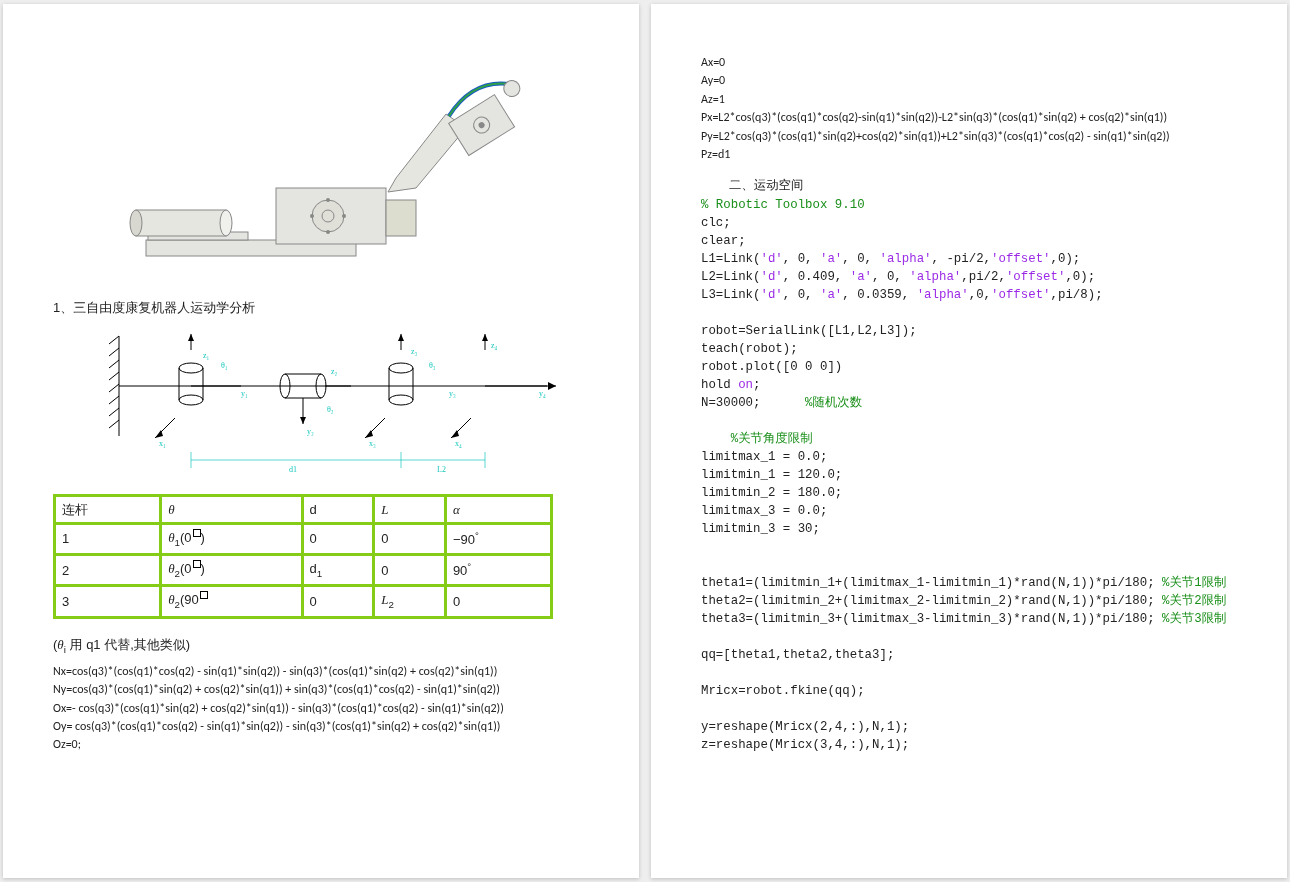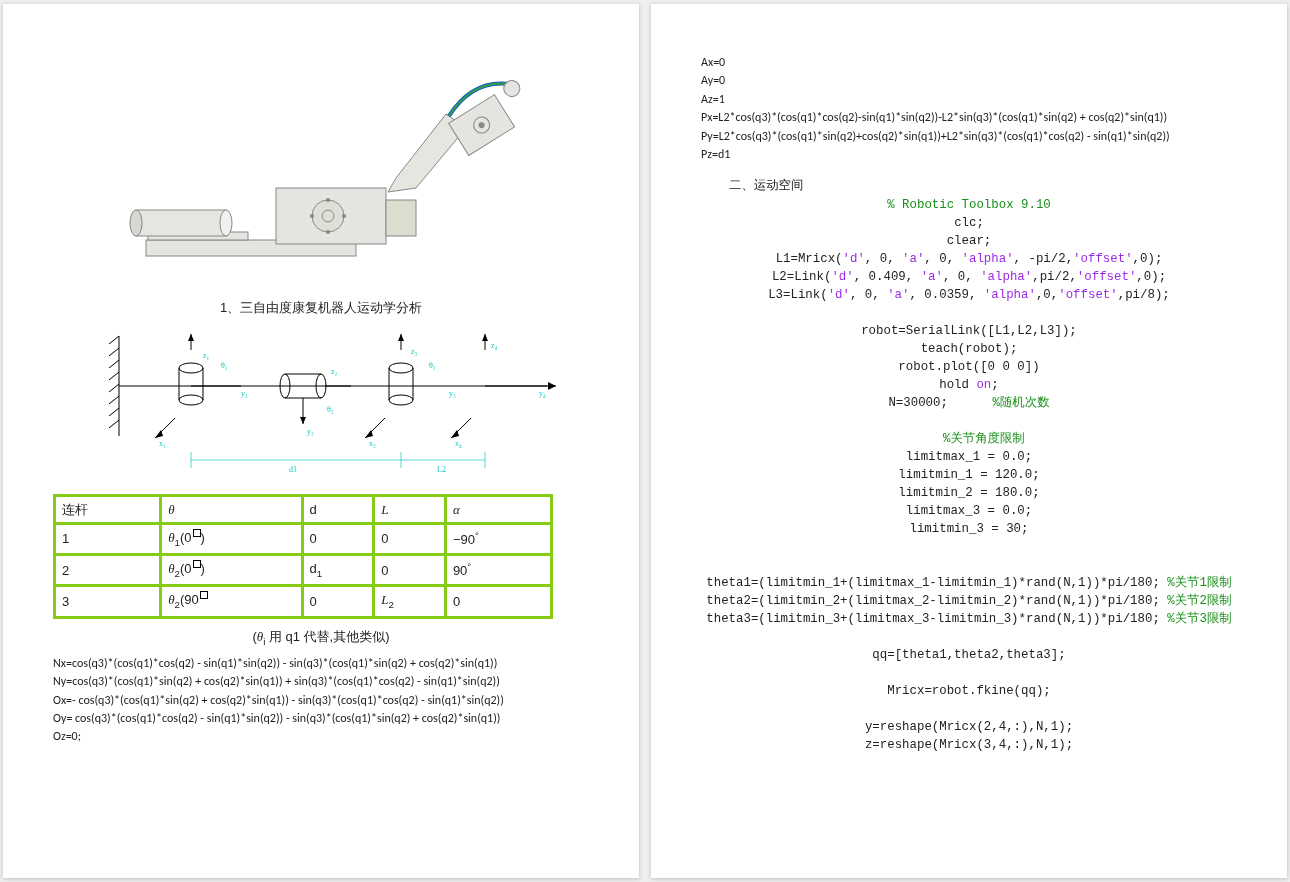--- a/index.html
+++ b/index.html
@@ -25,21 +25,21 @@
     overflow: hidden;
     line-height: 1.5;
   }
   .figure {
     width: 430px;
     height: 220px;
     margin: 20px auto 10px auto;
     position: relative;
   }
   .figure svg { width: 100%; height: 100%; }
-  .section-title { margin: 10px 0 8px 0; font-size: 13px; text-align: center; }
+  .section-title { margin: 10px 0 8px 0; font-size: 13px; }
   .kin-diagram {
     width: 500px;
     height: 160px;
     margin: 0 auto 8px auto;
   }
   .kin-diagram svg { width: 100%; height: 100%; }
   table.dh {
     border-collapse: collapse;
     width: 500px;
     margin: 4px 0 8px 0;
@@ -51,24 +51,24 @@
     text-align: left;
     vertical-align: middle;
   }
   table.dh th { font-weight: normal; }
   .ital { font-style: italic; font-family: "Times New Roman", serif; }
   .sub { font-size: 0.75em; vertical-align: sub; }
   .sup { font-size: 0.75em; vertical-align: super; }
   .degbox { display: inline-block; border: 1px solid #000; width: 8px; height: 8px; margin-left: 1px; vertical-align: super; font-size: 0; }
   .formula-block { font-size: 12px; line-height: 1.45; margin-top: 6px; font-family: Calibri, Arial, sans-serif; }
   .formula-block p { margin: 1px 0; }
-  .note { font-size: 13px; margin: 8px 0 6px 0; text-align: center; }
+  .note { font-size: 13px; margin: 16px 0 6px 0; }
   
   .page.right { font-family: Consolas, "Courier New", monospace; font-size: 12.4px; line-height: 1.45; color:#222; }
-  .page.right .code p { margin: 0; white-space: pre-wrap; word-break: break-all; text-align: center; }
+  .page.right .code p { margin: 0; white-space: pre-wrap; word-break: break-all; }
   .kw-str { color: #9b2ae6; }
   .cmt { color: #1a8f1a; }
   .figure-label { font-size: 8px; fill:#16c7be; font-family: "Times New Roman", serif; }
 </style>
 </head>
 <body>
 
 <div class="pages">
 
   <div class="page left">
@@ -239,21 +239,21 @@
       <p>Py=L2*cos(q3)*(cos(q1)*sin(q2)+cos(q2)*sin(q1))+L2*sin(q3)*(cos(q1)*cos(q2) - sin(q1)*sin(q2))</p>
       <p>Pz=d1</p>
     </div>
 
     <p style="margin:14px 0 2px 28px; font-family:'Segoe UI',Arial,sans-serif;">二、运动空间</p>
 
     <div class="code" id="code-container">
         <p><span class="cmt">% Robotic Toolbox 9.10</span></p>
         <p><span>clc;</span></p>
         <p><span>clear;</span></p>
-        <p><span>L1=Mricx(</span><span class="kw-str">'d'</span><span>, 0, </span><span class="kw-str">'a'</span><span>, 0, </span><span class="kw-str">'alpha'</span><span>, -pi/2,</span><span class="kw-str">'offset'</span><span>,0);</span></p>
+        <p><span>L1=Link(</span><span class="kw-str">'d'</span><span>, 0, </span><span class="kw-str">'a'</span><span>, 0, </span><span class="kw-str">'alpha'</span><span>, -pi/2,</span><span class="kw-str">'offset'</span><span>,0);</span></p>
         <p><span>L2=Link(</span><span class="kw-str">'d'</span><span>, 0.409, </span><span class="kw-str">'a'</span><span>, 0, </span><span class="kw-str">'alpha'</span><span>,pi/2,</span><span class="kw-str">'offset'</span><span>,0);</span></p>
         <p><span>L3=Link(</span><span class="kw-str">'d'</span><span>, 0, </span><span class="kw-str">'a'</span><span>, 0.0359, </span><span class="kw-str">'alpha'</span><span>,0,</span><span class="kw-str">'offset'</span><span>,pi/8);</span></p>
         <p>&nbsp;</p>
         <p><span>robot=SerialLink([L1,L2,L3]);</span></p>
         <p><span>teach(robot);</span></p>
         <p><span>robot.plot([0 0 0])</span></p>
         <p><span>hold </span><span class="kw-str">on</span><span>;</span></p>
         <p><span>N=30000;      </span><span class="cmt">%随机次数</span></p>
         <p>&nbsp;</p>
         <p><span>    </span><span class="cmt">%关节角度限制</span></p>

